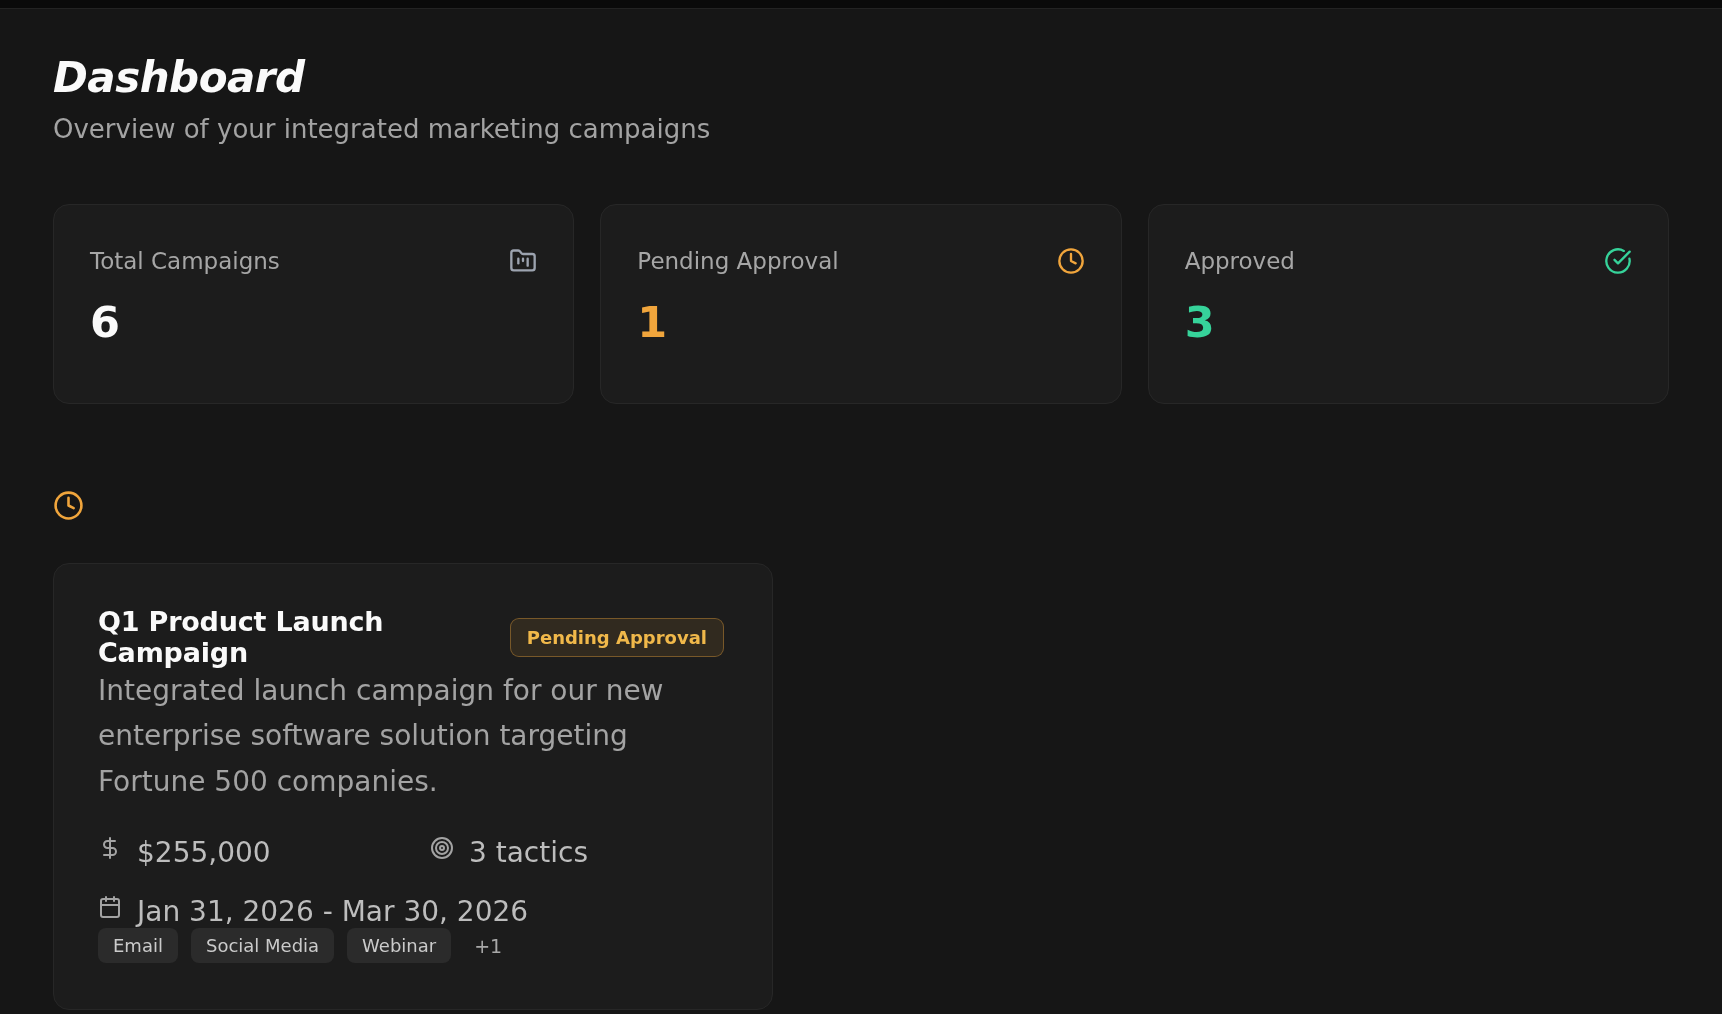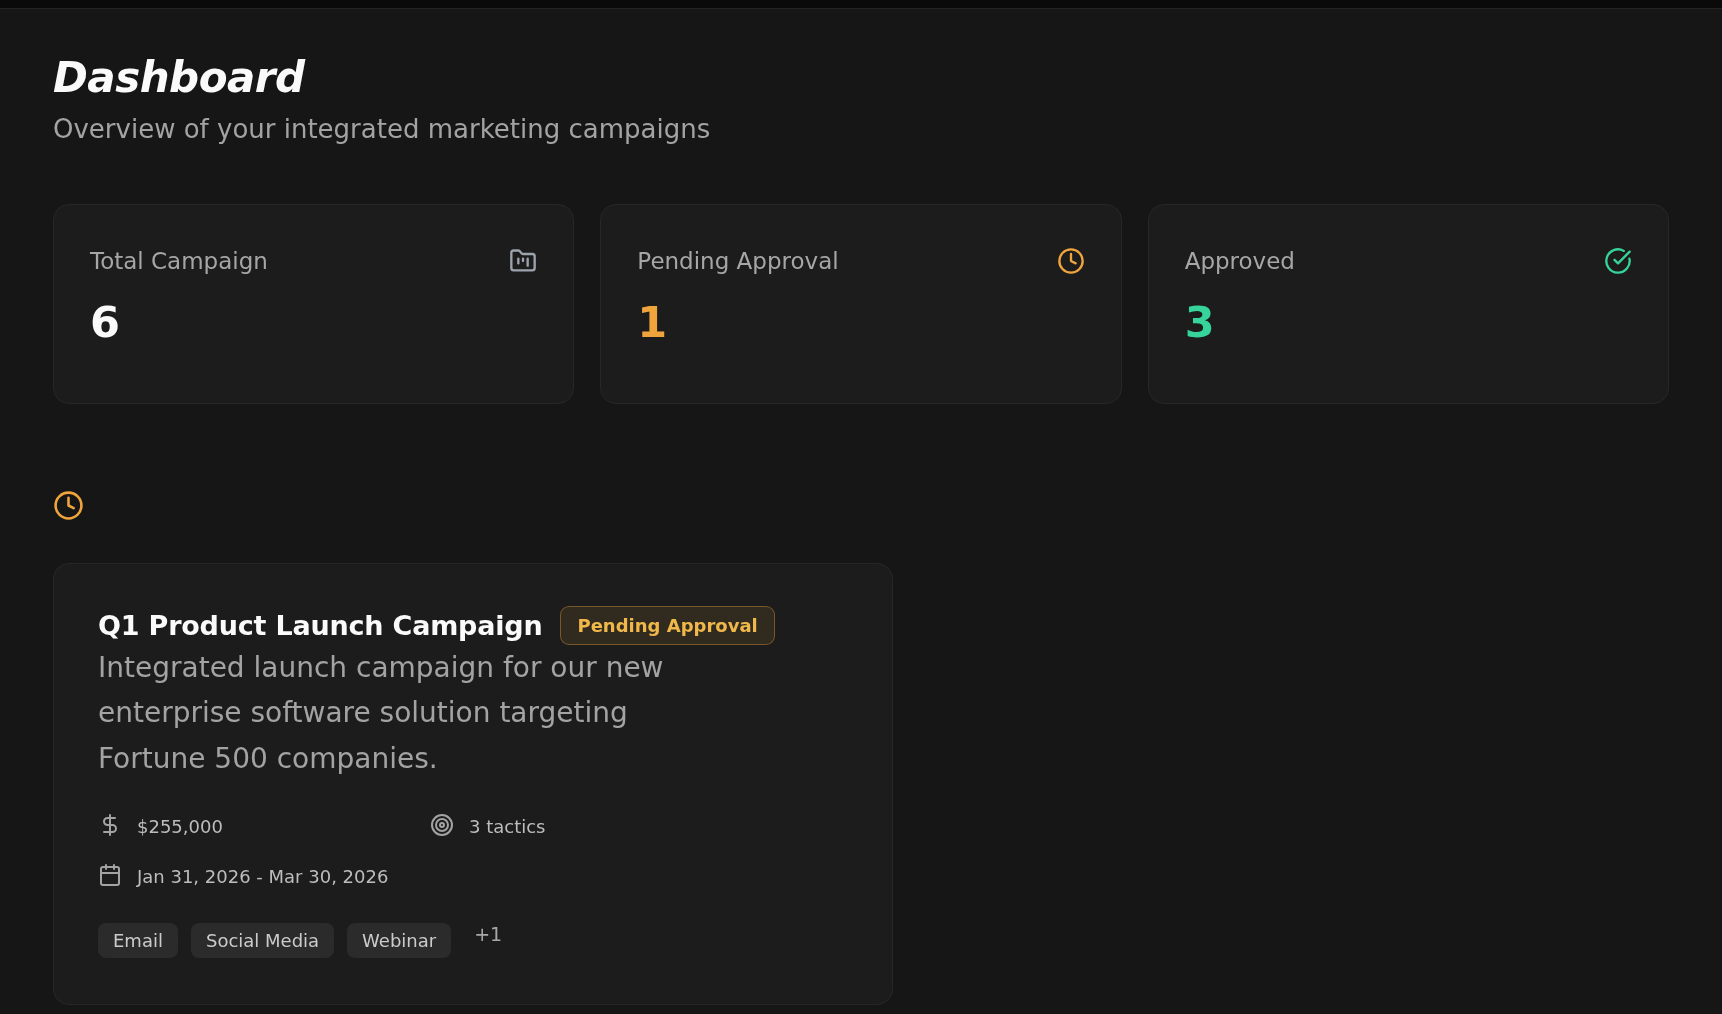--- a/index.html
+++ b/index.html
@@ -75,25 +75,25 @@
   .section-title {
     font-size: 30px;
     font-weight: 700;
     color: #f5f5f5;
     letter-spacing: -0.2px;
   }
 
   
   .campaign-card {
     margin-top: 42px;
-    width: 840px;
+    width: 720px;
     background: #1c1c1c;
     border: 1px solid #272727;
     border-radius: 16px;
-    padding: 42px 25px 46px 44px;
+    padding: 42px 48px 46px 44px;
   }
   .camp-title-row {
     display: flex;
     align-items: center;
     gap: 18px;
   }
   .camp-title {
     font-size: 27px;
     font-weight: 600;
     color: #fafafa;
@@ -116,31 +116,31 @@
     color: #a3a3a3;
   }
   .meta-row-1 {
     margin-top: 32px;
     display: grid;
     grid-template-columns: 332px auto;
     align-items: center;
   }
   .meta-item {
     display: flex;
-    align-items: flex-end;
+    align-items: flex-start;
     gap: 15px;
-    font-size: 18px;
+    font-size: 28px;
     color: #bdbdbd;
   }
   .meta-item .m-icon { width: 24px; height: 24px; color: #a3a3a3; flex: 0 0 auto; }
   .meta-item .m-icon svg { width: 100%; height: 100%; display: block; }
   .meta-row-2 { margin-top: 26px; }
   .tags-row {
-    margin-top: 36px;
-    display: flex;
+    display: flex;
+    align-items: center;
     gap: 13px;
   }
   .tag-chip {
     background: #2b2b2b;
     color: #cbcbcb;
     font-size: 18px;
     padding: 7px 15px;
     border-radius: 8px;
     white-space: nowrap;
   }
@@ -157,21 +157,21 @@
 
 <div class="page">
 
   <h1 class="page-title">Dashboard</h1>
   <div class="page-subtitle">Overview of your integrated marketing campaigns</div>
 
   <div class="stats-grid">
 
     <div class="stat-card">
       <div class="stat-head">
-        <span class="stat-label">Total Campaign</span>
+        <span class="stat-label">Total Campaigns</span>
         <span class="stat-icon c-gray">
           <svg viewBox="0 0 24 24" fill="none" stroke="currentColor" stroke-width="2" stroke-linecap="round" stroke-linejoin="round">
             <path d="M4 20h16a2 2 0 0 0 2-2V8a2 2 0 0 0-2-2h-7.9a2 2 0 0 1-1.69-.9L9.6 3.9A2 2 0 0 0 7.93 3H4a2 2 0 0 0-2 2v13a2 2 0 0 0 2 2Z"></path>
             <path d="M8 10v4"></path>
               <path d="M12 10v2"></path>
               <path d="M16 10v6"></path>
           </svg>
         </span>
       </div>
       <div class="stat-value c-white">6</div>

